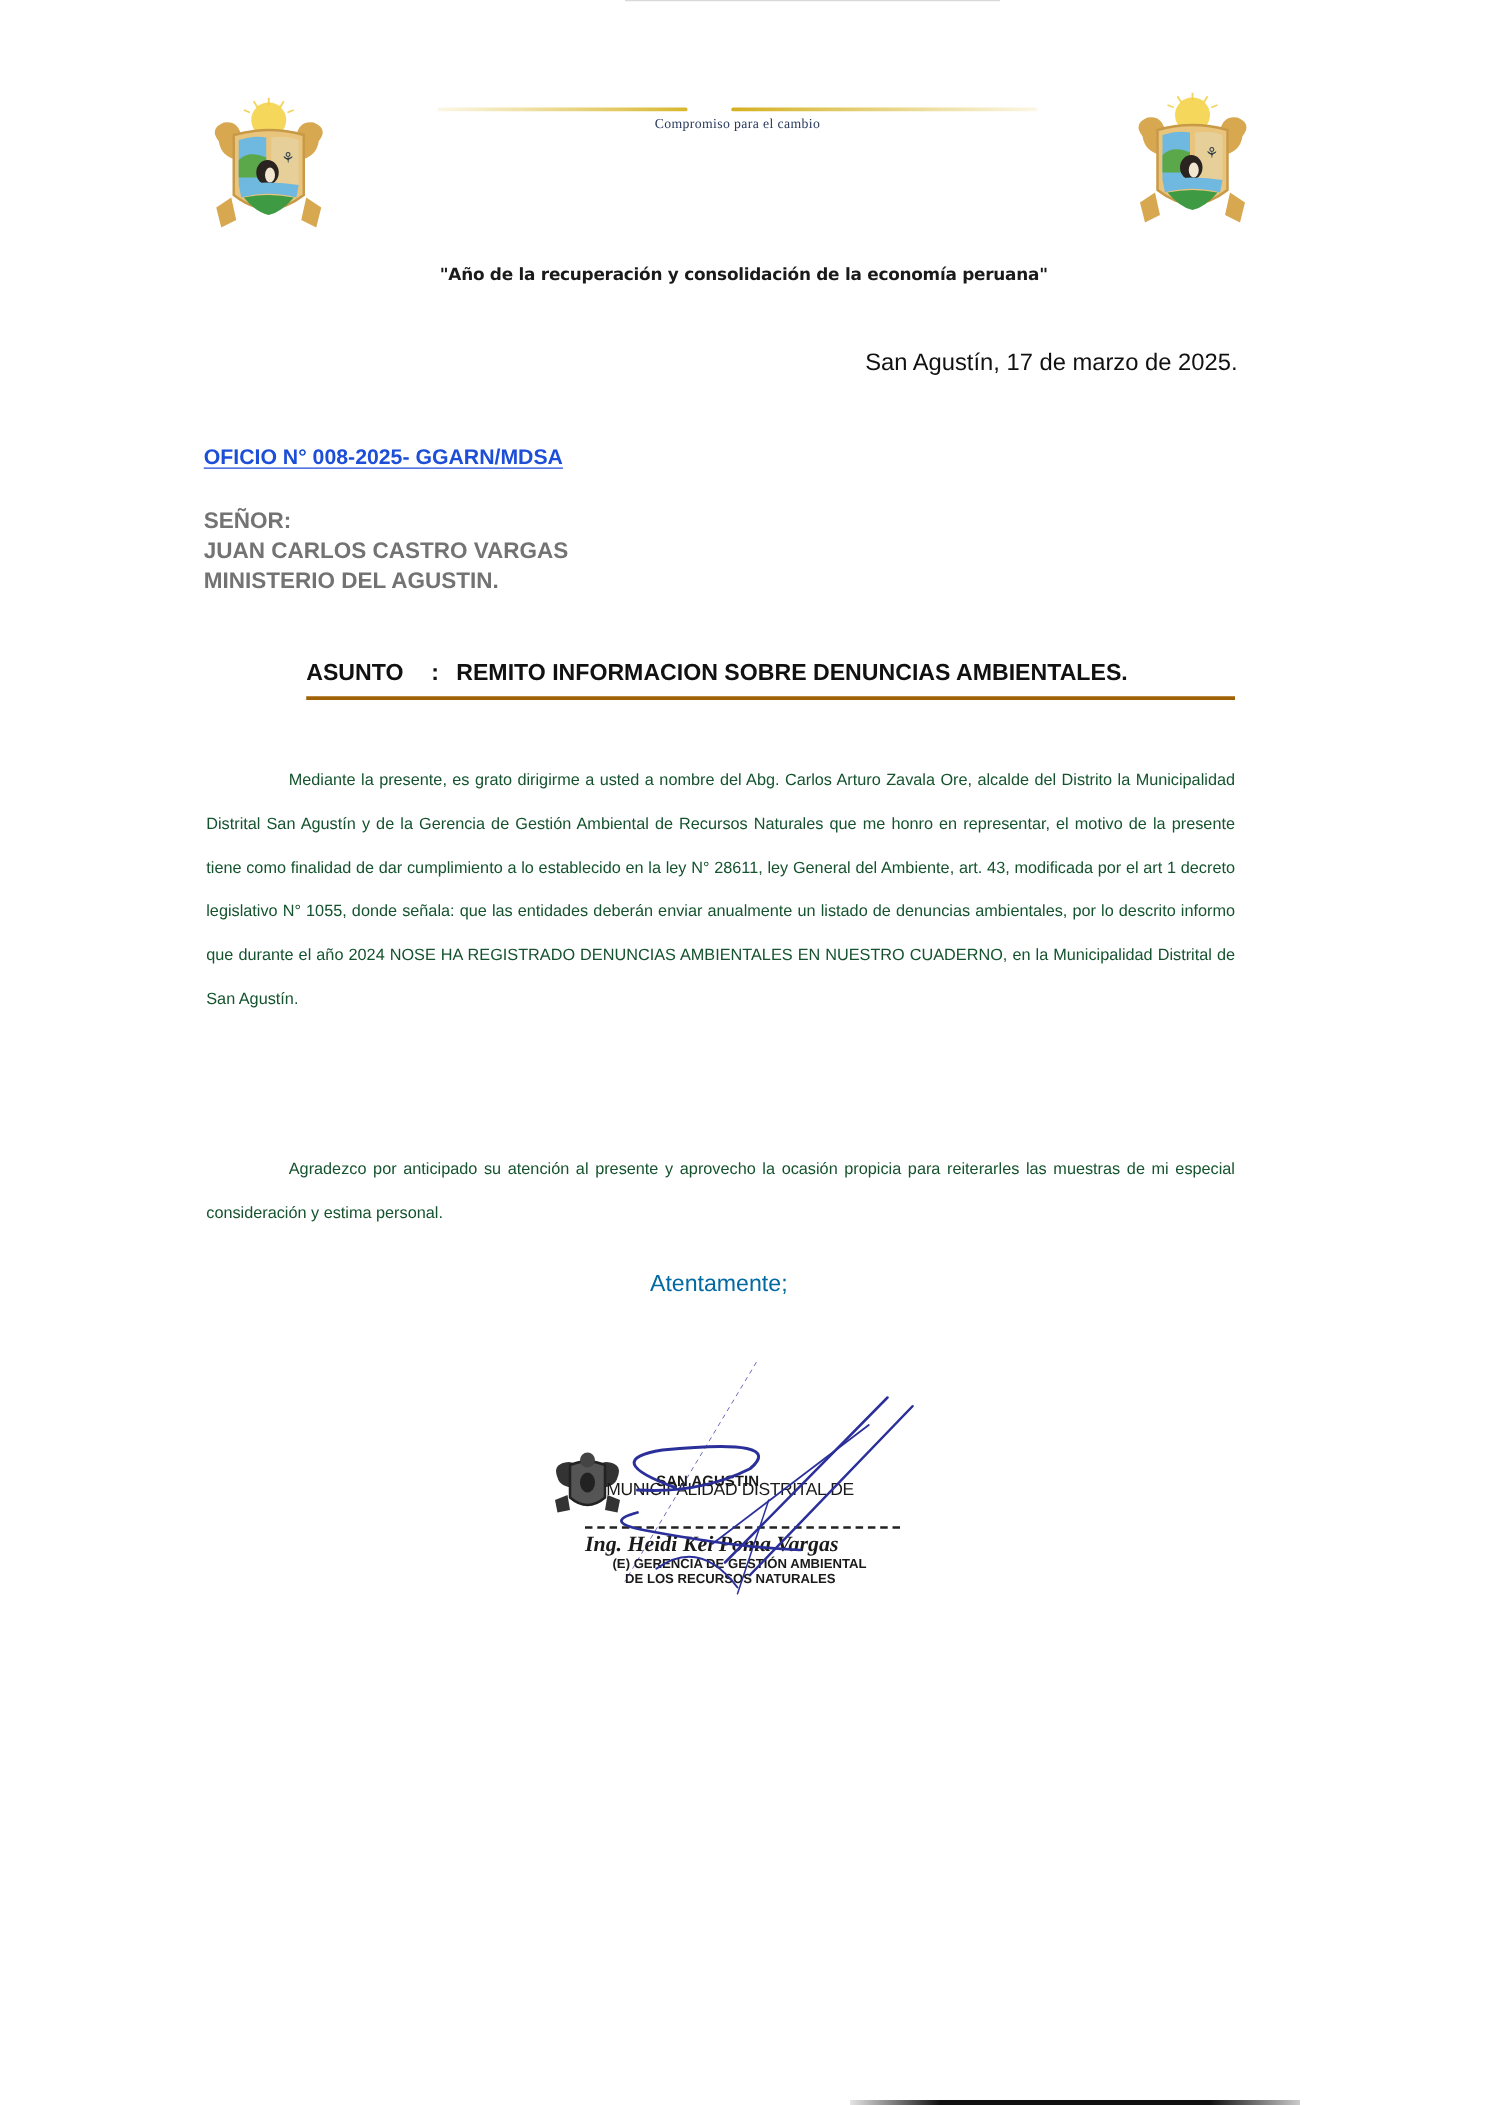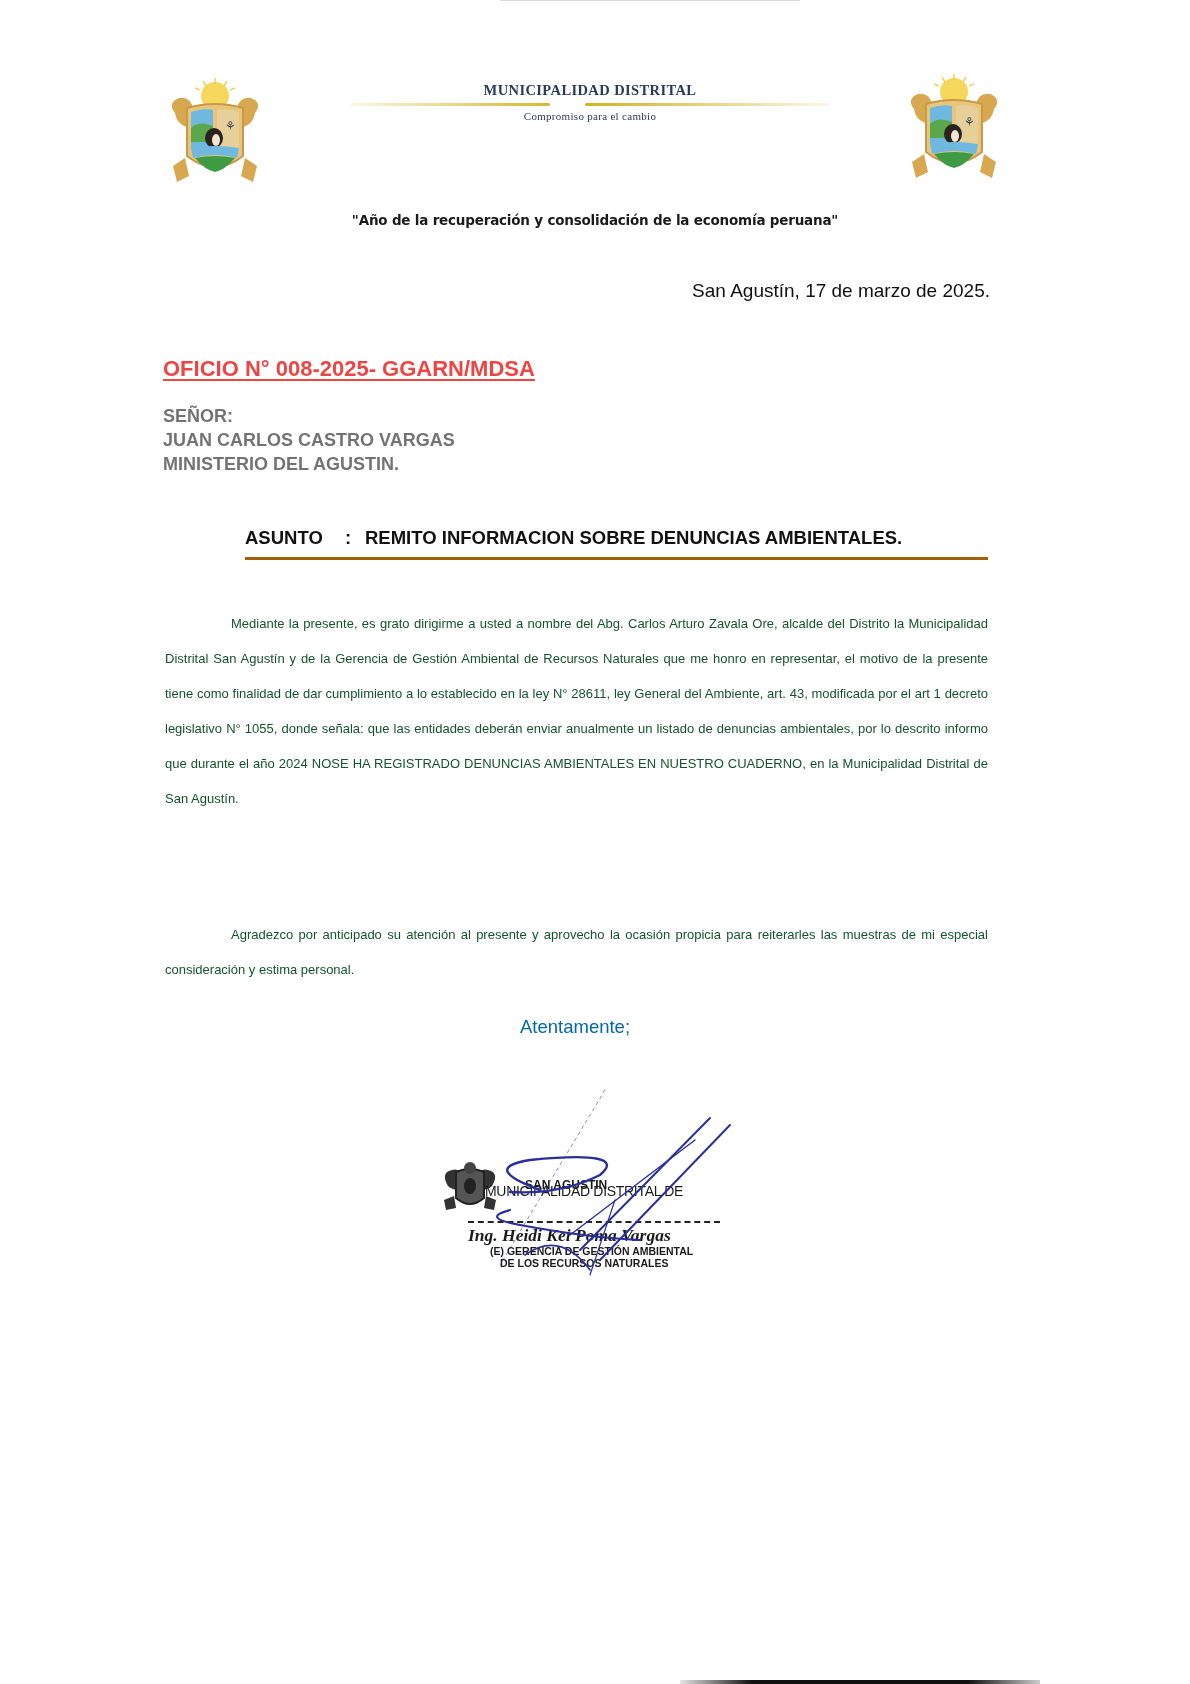--- a/index.html
+++ b/index.html
@@ -15,21 +15,21 @@
     .lh-title { font-family: "Liberation Serif", serif; font-style: italic; font-size: 56px; color: #1f6b3a; line-height: 58px; margin-top: 0px; letter-spacing: 0.5px; }
     .lh-rule { position: relative; height: 6px; margin: 2px auto 0; width: 480px; }
     .lh-rule .l1 { position: absolute; left: 0; top: 2px; width: 200px; height: 3px; background: linear-gradient(90deg, rgba(230,200,90,0.15), #d8b72e); border-radius: 2px; }
     .lh-rule .l2 { position: absolute; left: 235px; top: 2px; width: 245px; height: 3px; background: linear-gradient(90deg, #d4b020, rgba(230,200,90,0.15)); border-radius: 2px; }
     .lh-motto { font-family: "Liberation Serif", serif; font-size: 11px; color: #2a3a5c; margin-top: 3px; letter-spacing: 0.3px; }
 
     .year-line { position: absolute; left: 0; width: 1190px; top: 212px; text-align: center; font-family: "DejaVu Sans", sans-serif; font-weight: bold; font-size: 13.5px; color: #1a1a1a; letter-spacing: -0.2px; }
 
     .date { position: absolute; right: 200px; top: 280px; font-size: 19px; color: #111; }
 
-    .oficio { position: absolute; left: 163px; top: 356px; font-size: 22px; font-weight: bold; text-decoration: underline; text-underline-offset: 3px; color: #ef4444; }
+    .oficio { position: absolute; left: 163px; top: 356px; font-size: 17px; font-weight: bold; text-decoration: underline; text-underline-offset: 3px; color: #1d4ed8; }
 
     .recipient { position: absolute; left: 163px; top: 404px; font-size: 18px; font-weight: bold; line-height: 24px; color: #737373; }
 
     .subject { position: absolute; left: 245px; top: 527px; width: 743px; font-size: 18.5px; font-weight: bold; color: #111; padding-bottom: 8px; border-bottom: 3px solid #a16207; }
     .subject .label { display: inline-block; width: 100px; }
     .subject .colon { display: inline-block; width: 20px; }
 
     .body-text { position: absolute; left: 165px; width: 823px; font-size: 13px; line-height: 35px; text-align: justify; color: #14532d; }
     .p1 { top: 606px; }
     .p2 { top: 917px; }
@@ -73,21 +73,20 @@
   <text x="60" y="52" font-size="12" font-family="DejaVu Sans, sans-serif" fill="#33404a">⚘</text>
   <ellipse cx="49" cy="60" rx="9" ry="10" fill="#2a2320"></ellipse>
   <ellipse cx="51" cy="62" rx="4" ry="6" fill="#f3e6d0"></ellipse>
   <path d="M26 70 Q50 66 74 70 L72 80 Q50 74 28 80Z" fill="#6fb8e0"></path>
   <path d="M30 80 Q50 76 70 80 Q60 92 50 94 Q40 92 30 80Z" fill="#3f9a44"></path>
   <path d="M8 88 L20 80 L24 98 L12 104Z" fill="#d8a850"></path>
   <path d="M92 88 L80 80 L76 98 L88 104Z" fill="#d8a850"></path>
 </svg>
 
 <div class="letterhead">
-  <div class="lh-sub">MUNICIPALIDAD DISTRITAL</div>
   <div class="lh-rule">
       <span class="l1"></span>
       <span class="l2"></span>
     </div>
   <div class="lh-motto">Compromiso para el cambio</div>
 </div>
 
 <svg class="crest crest-right" viewBox="0 0 100 110">
   <circle cx="50" cy="18" r="14" fill="#f4d34a" opacity="0.9"></circle>
   <g stroke="#f0c83a" stroke-width="1.5" opacity="0.8">

